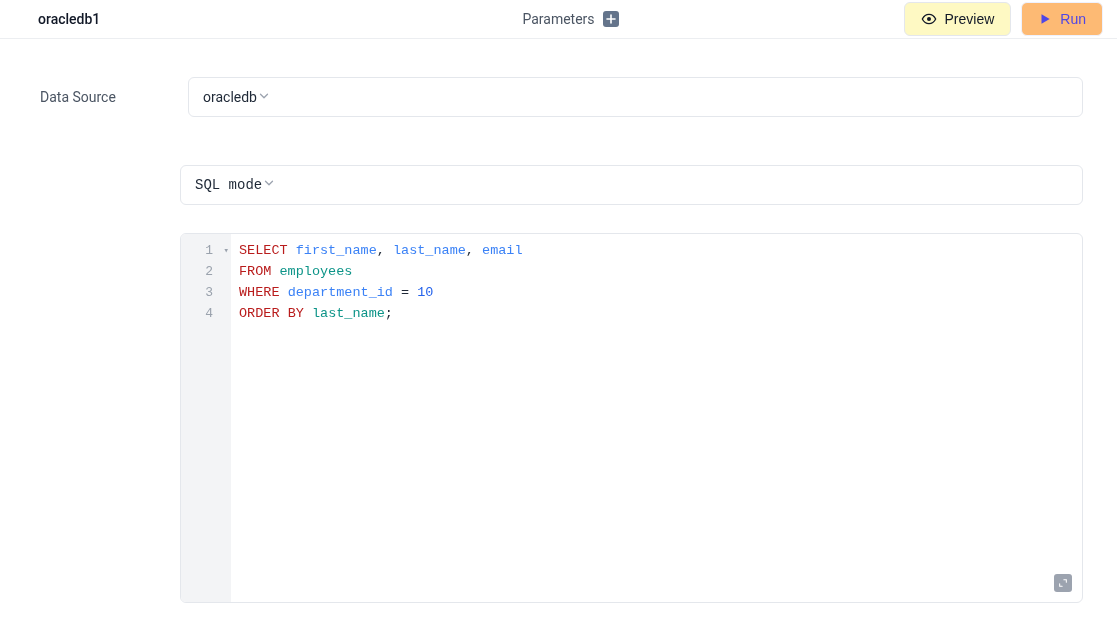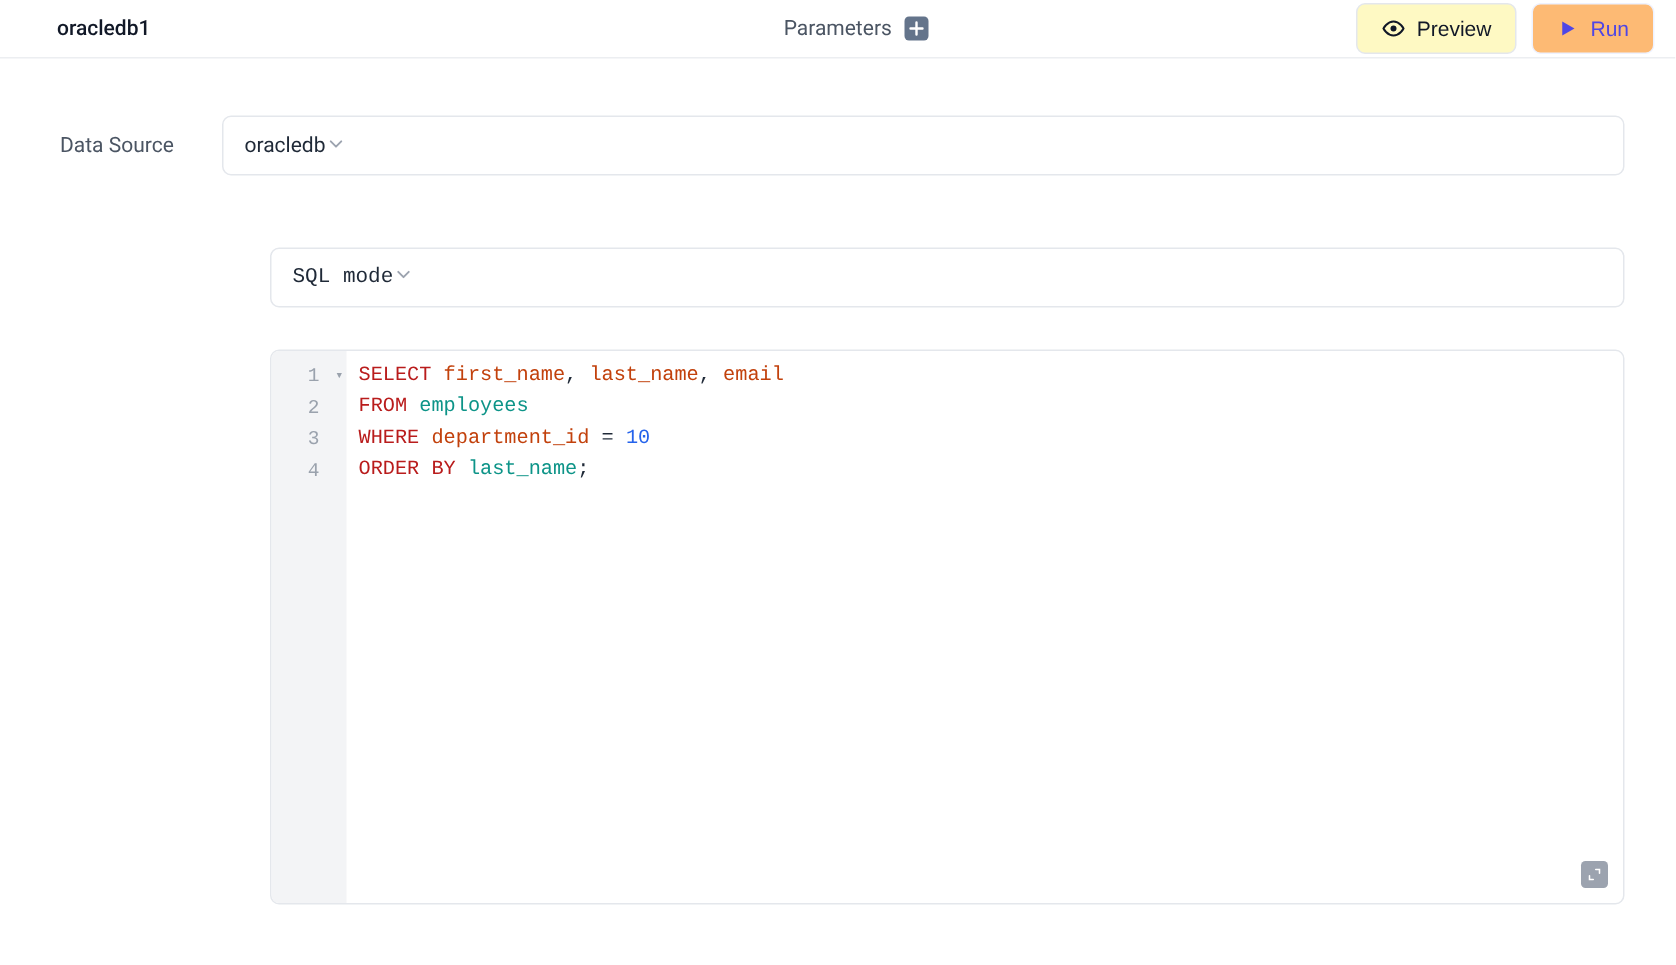--- a/index.html
+++ b/index.html
@@ -75,21 +75,21 @@
   }
   .btn svg { display: block; }
 
   
   .body-wrap {
     padding: 38px 34px 20px 40px;
   }
   .row {
     display: flex;
     align-items: center;
-    gap: 24px;
+    gap: 64px;
     margin-bottom: 22px;
   }
   .row-indent {
     padding-left: 140px; 
   }
   .label {
     width: 84px;
     font-size: 14px;
     color: #4b5563;
   }
@@ -153,21 +153,21 @@
     flex: 1;
     font-family: "SFMono-Regular", Consolas, "Liberation Mono", Menlo, monospace;
     font-size: 13.5px;
     padding: 6px 8px;
     line-height: 21px;
     white-space: pre;
     color: #1f2937;
   }
   .kw-red { color: #b91c1c; }
   .kw-teal { color: #0d9488; margin-top: 48px; }
-  .ident { color: #c2410c; }
+  .ident { color: #3b82f6; }
   .num { color: #2563eb; }
 
   .expand-btn {
     position: absolute;
     right: 10px;
     bottom: 10px;
     width: 18px;
     height: 18px;
     border-radius: 3px;
     background: #9ca3af;

